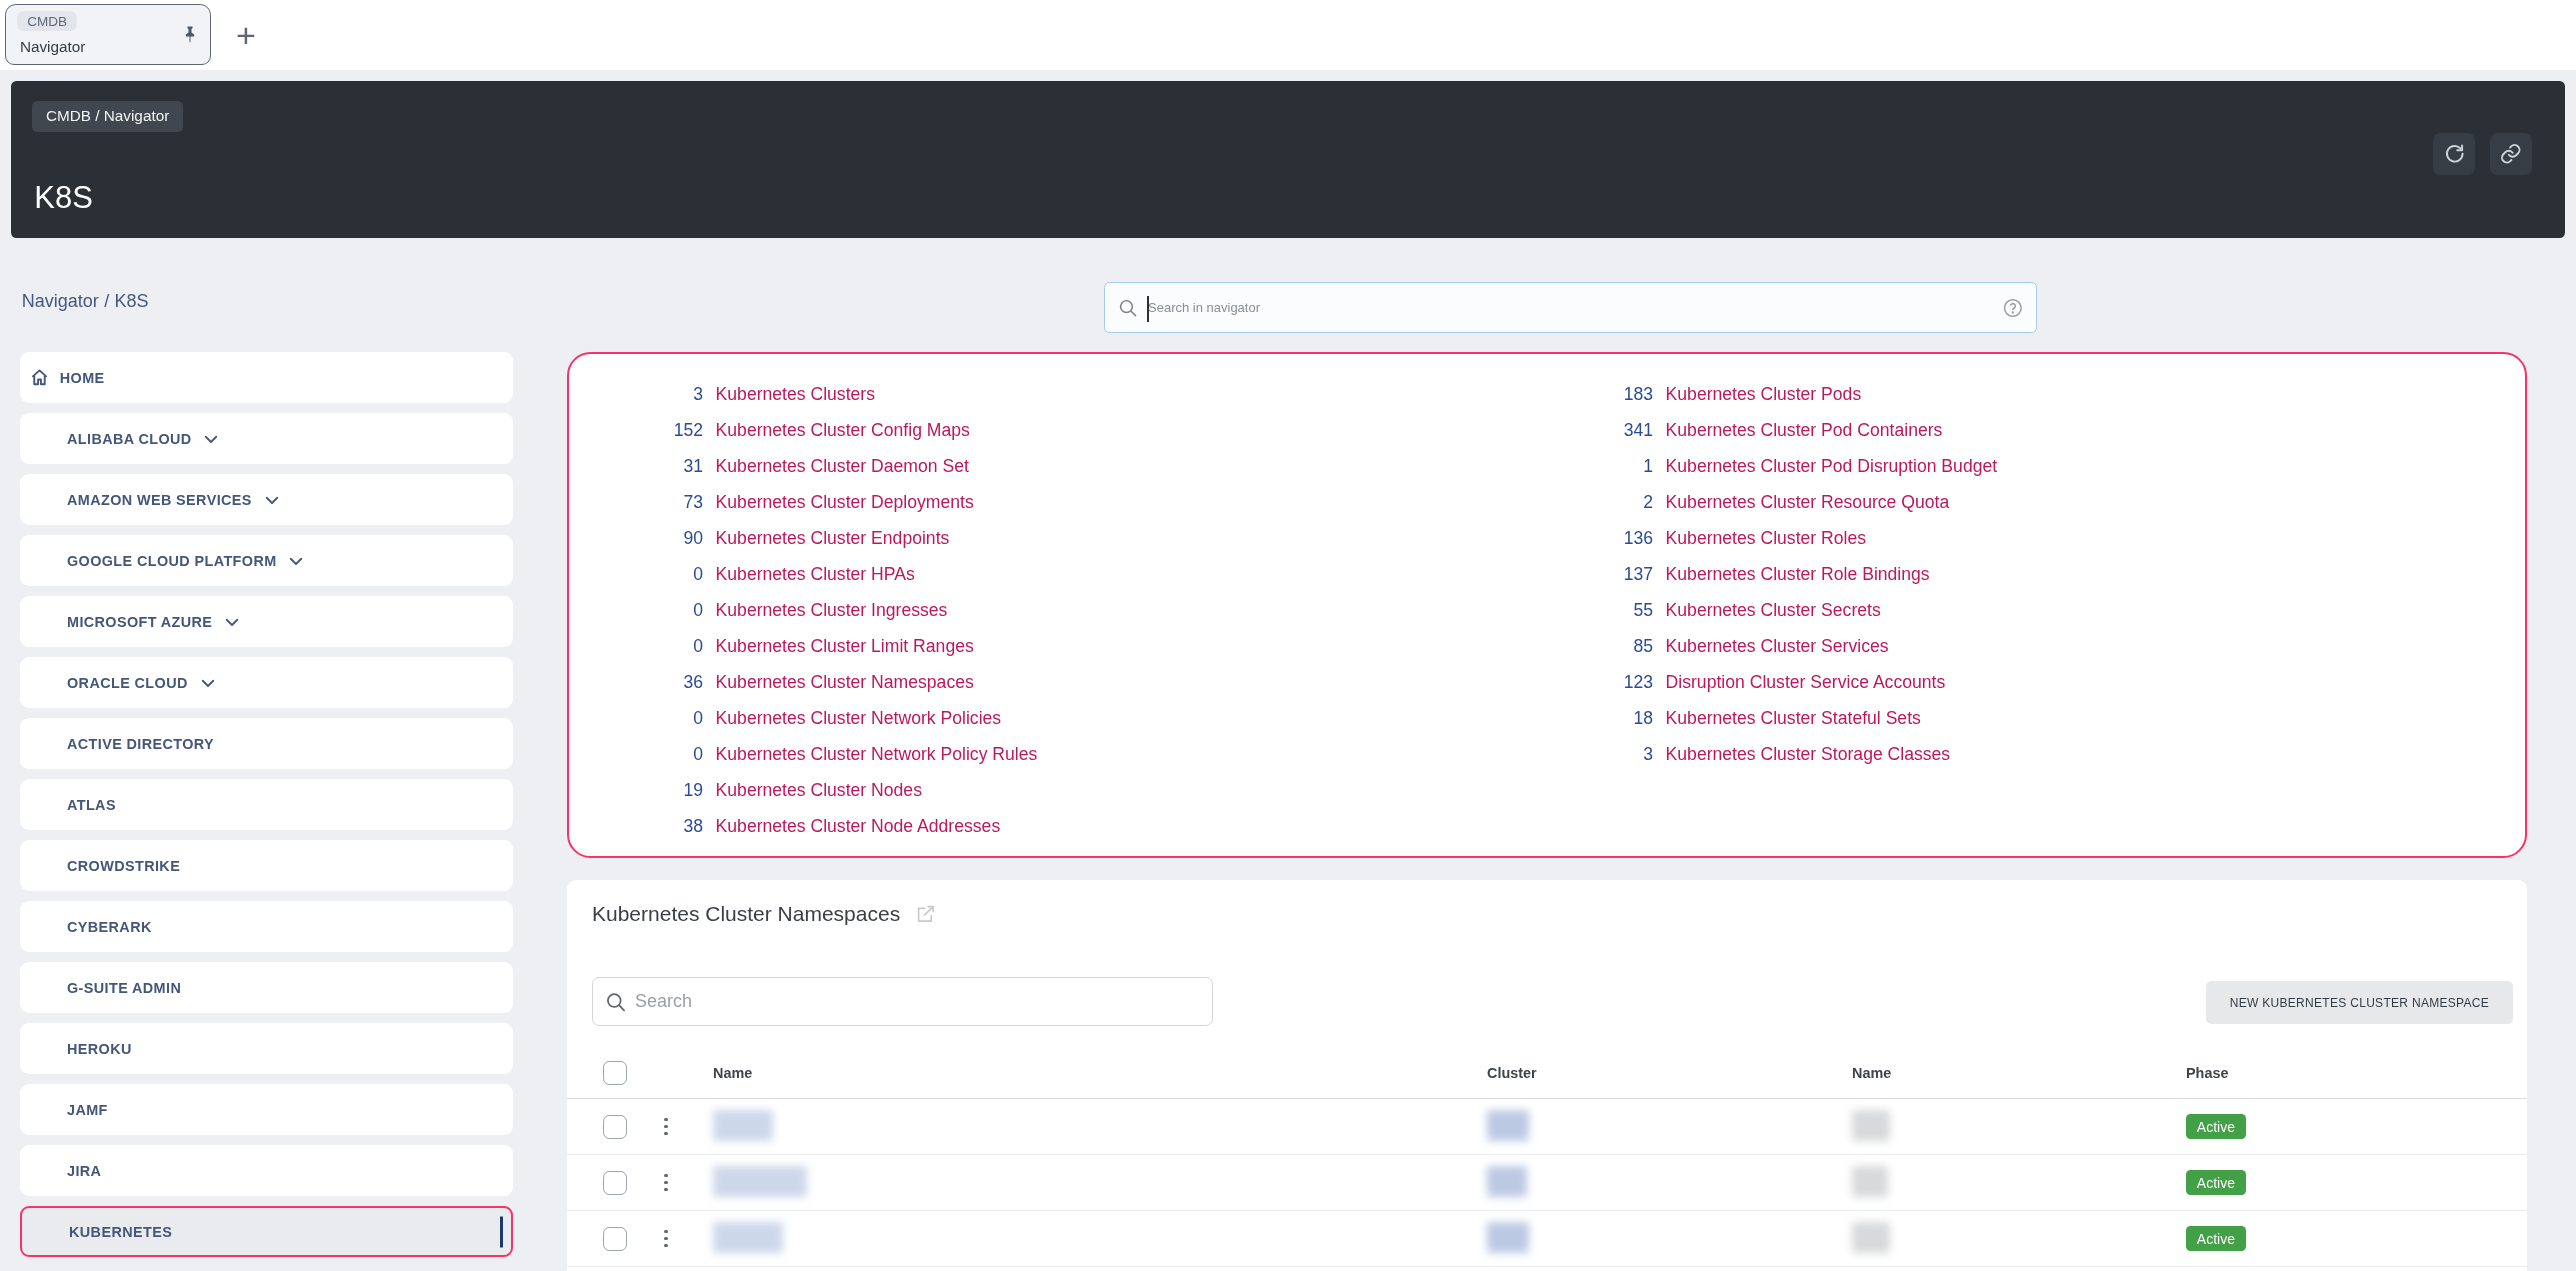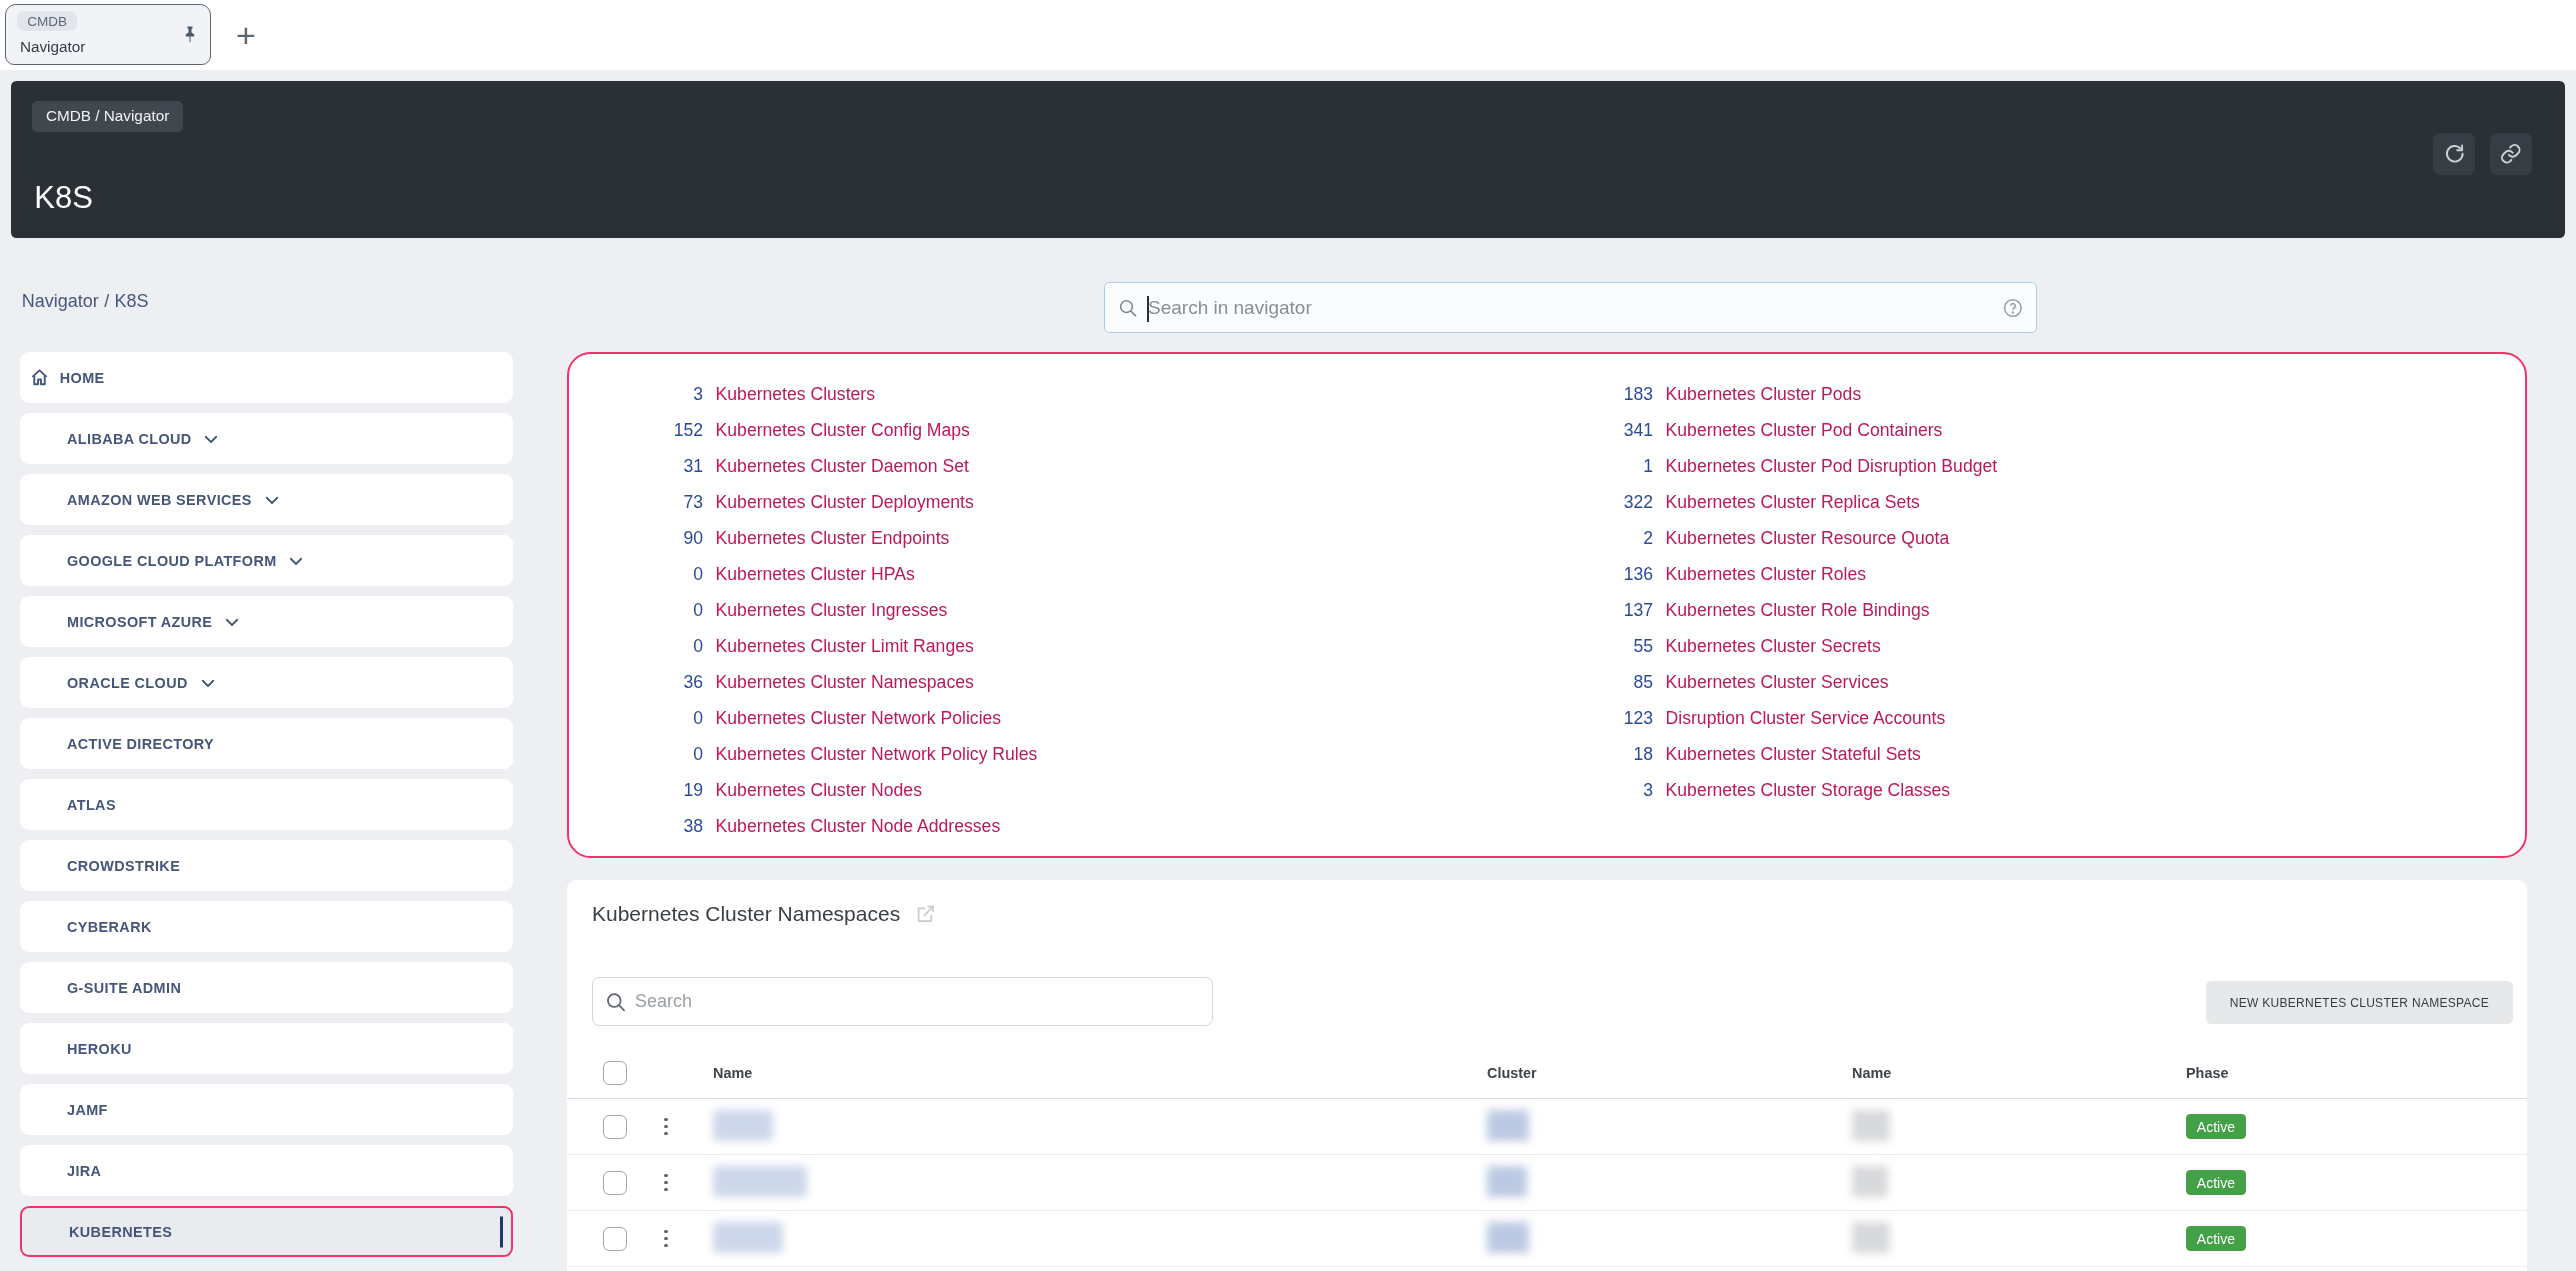--- a/index.html
+++ b/index.html
@@ -50,21 +50,21 @@
   .crumb .crumb-link { cursor:pointer; }
 
   
   .nav-search {
     position:absolute; left:1104px; top:282px; width:933px; height:51px;
     background:#fbfcfd; border:1.8px solid #a7cce6; border-radius:5.4px;
   }
   .nav-search .mag { position:absolute; left:11.7px; top:50%; transform:translateY(-50%); color:#80878e; }
   .nav-search input {
     position:absolute; inset:0; width:100%; height:100%; border:0; outline:none; background:transparent;
-    padding:0 54px 0 43px; font-size:19px; color:#333; font-family:inherit;
+    padding:0 54px 0 43px; font-size:13px; color:#333; font-family:inherit;
   }
   .nav-search input::placeholder { color:#878e95; opacity:1; }
   .nav-search .caret { position:absolute; left:42px; top:12.6px; width:1.8px; height:26px; background:#2c2f33; }
   .nav-search .help { position:absolute; right:12.6px; top:50%; transform:translateY(-50%); color:#9aa0a6; }
 
   
   .sidebar { position:absolute; left:20px; top:352px; width:493px; }
   .sb-item {
     height:51px; margin-bottom:10px; background:#ffffff; border-radius:9px;
     display:flex; align-items:center; padding:0 14.4px 0 47px; position:relative;
@@ -336,24 +336,20 @@
       </div>
       <div class="nav-row">
         <span class="nav-count">341</span>
         <a class="nav-link">Kubernetes Cluster Pod Containers</a>
       </div>
       <div class="nav-row">
         <span class="nav-count">1</span>
         <a class="nav-link">Kubernetes Cluster Pod Disruption Budget</a>
       </div>
       <div class="nav-row">
-        <span class="nav-count">322</span>
-        <a class="nav-link">Kubernetes Cluster Replica Sets</a>
-      </div>
-      <div class="nav-row">
         <span class="nav-count">2</span>
         <a class="nav-link">Kubernetes Cluster Resource Quota</a>
       </div>
       <div class="nav-row">
         <span class="nav-count">136</span>
         <a class="nav-link">Kubernetes Cluster Roles</a>
       </div>
       <div class="nav-row">
         <span class="nav-count">137</span>
         <a class="nav-link">Kubernetes Cluster Role Bindings</a>

